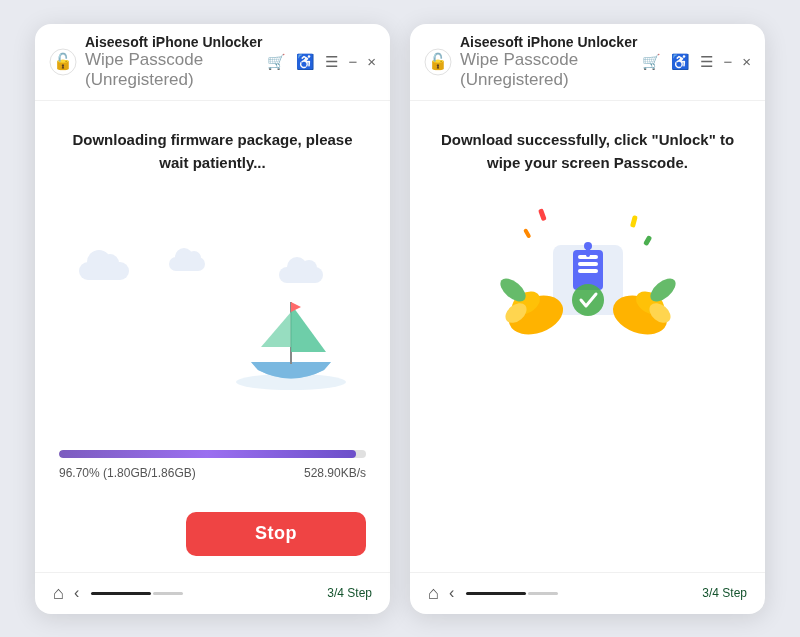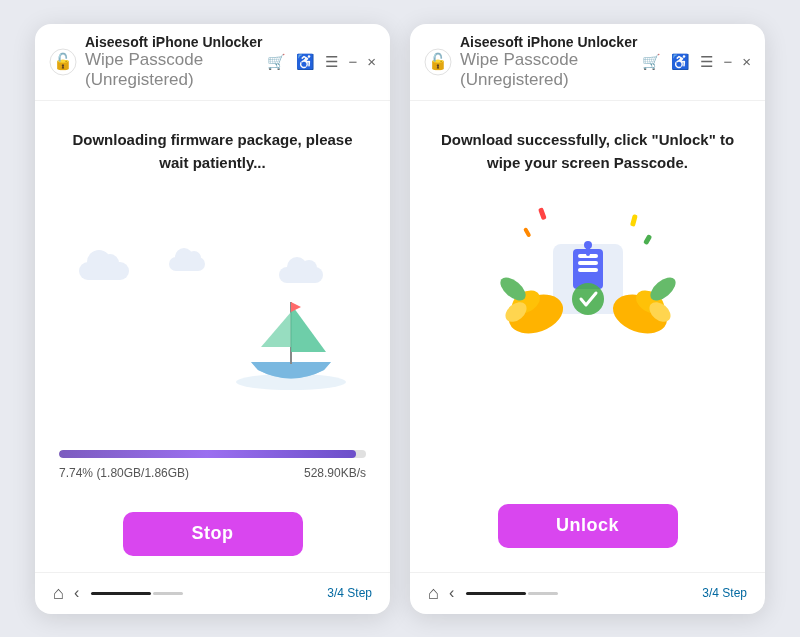--- a/index.html
+++ b/index.html
@@ -64,21 +64,21 @@
       color: #666;
       font-size: 15px;
     }
     .titlebar-icon.close { color: #666; }
 
     
     .content {
       flex: 1;
       display: flex;
       flex-direction: column;
-      align-items: center;
+      align-items: flex-end;
       padding: 28px 24px 16px;
     }
 
     .main-title {
       font-size: 15px;
       font-weight: 700;
       color: #222;
       text-align: center;
       line-height: 1.5;
       margin-bottom: 20px;
@@ -168,21 +168,21 @@
       display: flex;
       justify-content: space-between;
       font-size: 12px;
       color: #555;
     }
 
     
     .action-btn {
       width: 180px;
       height: 44px;
-      background: #d946ef;
+      background: #ef4444;
       color: #fff;
       border: none;
       border-radius: 10px;
       font-size: 18px;
       font-weight: 600;
       cursor: pointer;
       letter-spacing: 0.5px;
       margin-top: 8px;
     }
 
@@ -217,21 +217,21 @@
       border-radius: 2px;
     }
     .bottom-step-active {
       background: #222;
     }
     .bottom-step-inactive {
       background: #ccc;
     }
     .bottom-step-label {
       font-size: 12px;
-      color: #0369a1;
+      color: #14532d;
       white-space: nowrap;
     }
 
   </style>
 </head>
 <body>
 
 <div class="window">
 
   <div class="titlebar">
@@ -280,21 +280,21 @@
         </svg>
       </div>
     </div>
 
     <div class="progress-section">
       <div class="progress-bar-container">
         <div class="progress-bar-fill" style="width: 96.7%"></div>
       </div>
       <div class="progress-info">
         <span>
-          <span>7.74%</span>
+          <span>96.70%</span>
           <span>(1.80GB/1.86GB)</span>
         </span>
         <span>528.90KB/s</span>
       </div>
     </div>
 
     <button class="action-btn">Stop</button>
   </div>
 
   <div class="bottombar">
@@ -361,21 +361,20 @@
         <ellipse cx="162" cy="120" rx="28" ry="18" fill="#FFB300" transform="rotate(20 162 120)"></ellipse>
         <ellipse cx="172" cy="108" rx="15" ry="10" fill="#FFC107" transform="rotate(30 172 108)"></ellipse>
         <ellipse cx="182" cy="118" rx="12" ry="8" fill="#FFD54F" transform="rotate(40 182 118)"></ellipse>
 
         <ellipse cx="185" cy="95" rx="8" ry="15" fill="#66BB6A" transform="rotate(50 185 95)"></ellipse>
       </svg>
     </div>
 
     <div style="flex:1"></div>
 
-    <button class="action-btn" style="margin-bottom:8px">Unlock</button>
   </div>
 
   <div class="bottombar">
     <span class="bottom-icon">⌂</span>
     <span class="bottom-chevron">‹</span>
     <div class="bottom-progress">
       <div class="bottom-step-segment bottom-step-active" style="width:60px"></div>
       <div class="bottom-step-segment bottom-step-inactive" style="width:30px"></div>
     </div>
     <span class="bottom-step-label">3/4 Step</span>

